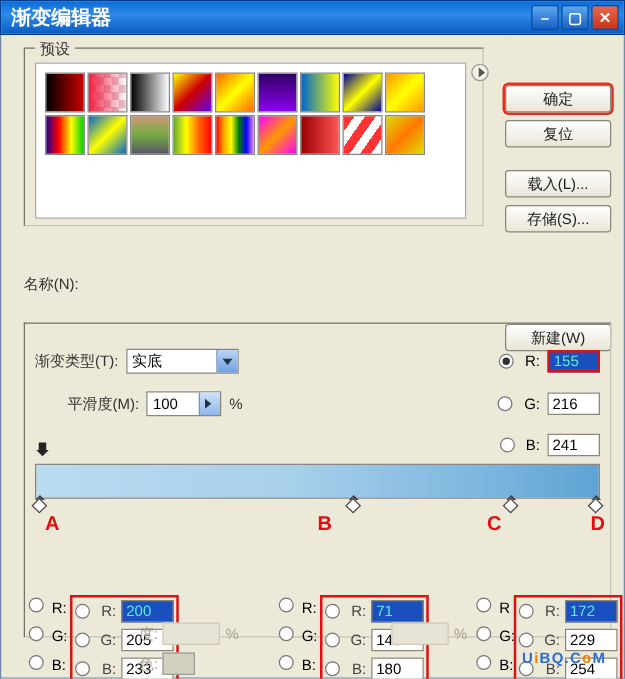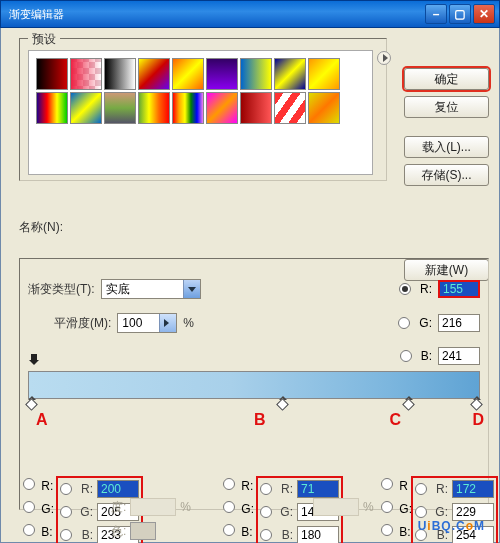--- a/index.html
+++ b/index.html
@@ -1,18 +1,18 @@
 <!DOCTYPE html>
 <html><head>
 <meta charset="utf-8">
 <style>
   *{box-sizing:border-box;margin:0;padding:0;font-family:"Microsoft YaHei","SimSun",Arial,sans-serif;font-size:12px}
   body{background:#fff;width:500px;height:543px;overflow:hidden}
   .titlebar{height:28px;background:linear-gradient(to bottom,#0a6cd6,#2e8ae6 40%,#0a5cc5);color:#fff;display:flex;align-items:center;padding:0 4px;border:1px solid #003a8c}
-  .titlebar .title{flex:1;font-weight:normal;padding-left:4px;font-size:11px}
+  .titlebar .title{flex:1;font-weight:bold;padding-left:4px;font-size:16px}
   .tbtn{width:22px;height:20px;margin-left:2px;background:linear-gradient(to bottom,#5ca9f0,#1760c2);border:1px solid #0a4a9e;border-radius:2px;display:flex;align-items:center;justify-content:center;color:#fff;font-weight:bold;cursor:pointer}
   .tbtn.close{background:linear-gradient(to bottom,#e86850,#c93418)}
   .client{position:relative;width:500px;height:515px;background:#ece9d8;border:1px solid #6f8aab;border-top:none;padding:10px 10px 6px 18px}
   .preset-box{position:relative;width:368px;border:1px inset #c8c4b4;padding:5px 8px 5px 8px;background:#ece9d8}
   .preset-label{position:absolute;top:-8px;left:8px;background:#ece9d8;padding:0 4px;color:#333}
   .swatches{background:#fff;border:1px solid #aaa;padding:6px;margin-top:6px;width:345px;height:125px;position:relative}
   .swatch-grid{display:flex;flex-wrap:wrap;gap:0}
   .sw{width:32px;height:32px;border:1px solid #888;margin:1px}
   .play{position:absolute;top:12px;right:-5px;width:14px;height:14px;border-radius:50%;border:1px solid #999;background:#f4f1e6;display:flex;align-items:center;justify-content:center}
   .play:after{content:"";border-left:5px solid #555;border-top:4px solid transparent;border-bottom:4px solid transparent;margin-left:2px}
@@ -121,21 +121,21 @@
   </div>
 
   <div class="row" style="margin-top:38px">
     <span class="lbl">名称(N):</span>
   </div>
   <div class="btn newbtn">新建(W)</div>
 
   <div class="sect">
     <div class="row" style="margin-top:10px">
       <span class="lbl">渐变类型(T):</span>
-      <div class="combo" style="width:100px">
+      <div class="combo" style="width:90px">
         <span>实底</span>
           <div class="dd"></div>
       </div>
       <div style="flex:1"></div>
       <span class="rad on"></span>
       <span class="rlab">R:</span>
       <div class="numin sel redbox" style="width:42px">
           <span>155</span>
         </div>
     </div>

